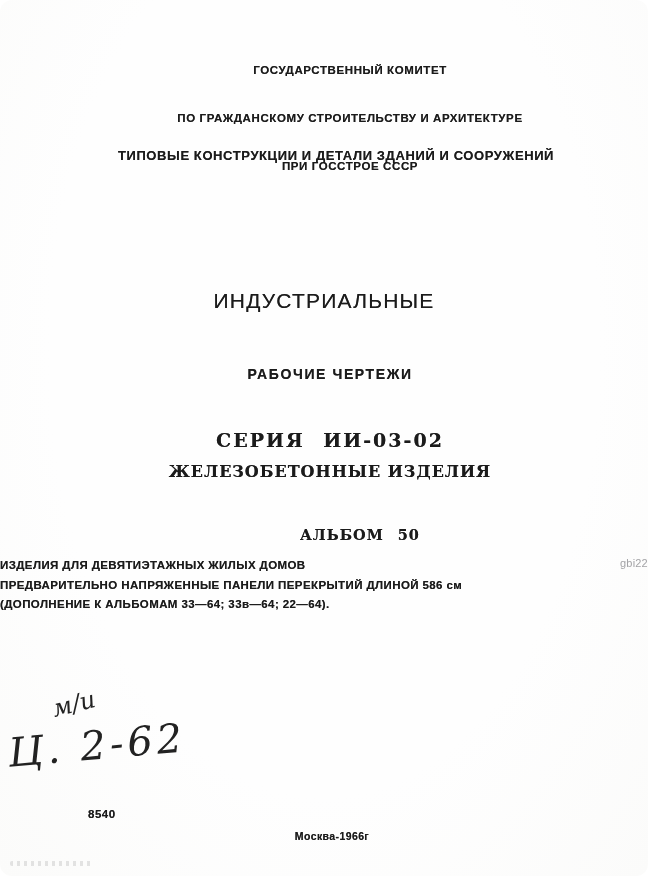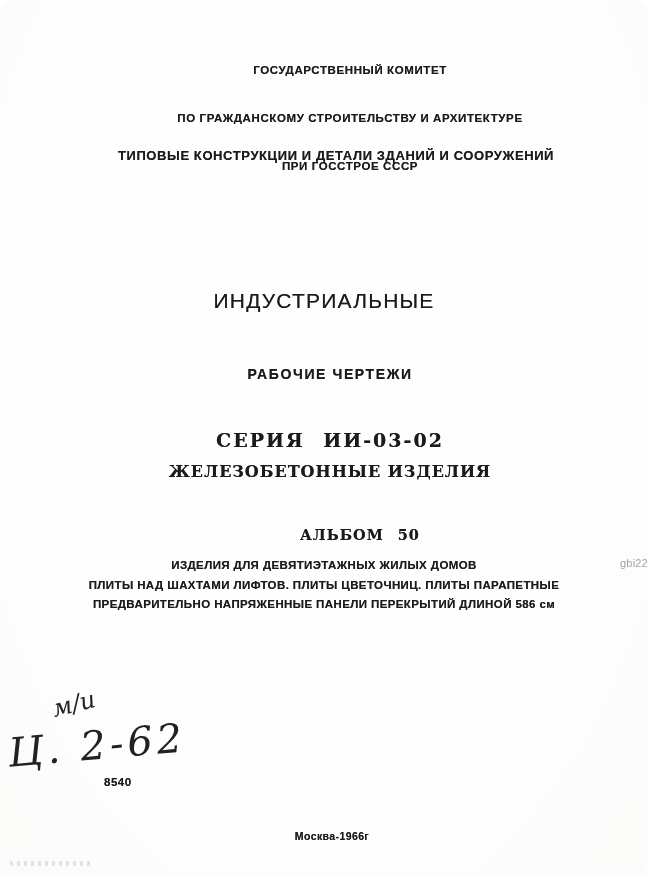--- a/index.html
+++ b/index.html
@@ -74,21 +74,21 @@
     font-size: 14.5px;
     font-weight: bold;
     letter-spacing: 1px;
     word-spacing: 8px;
     transform: translateX(36px);
   }
   .description {
     position: absolute;
     top: 556px;
     width: 100%;
-    text-align: center;
+    text-align: left;
     font-size: 11.5px;
     font-weight: bold;
     line-height: 19.5px;
     letter-spacing: 0.4px;
   }
   .description .desc-line { white-space: pre; }
   .handwriting-top {
     position: absolute;
     left: 52px;
     top: 690px;
@@ -107,25 +107,24 @@
     font-style: italic;
     font-size: 40px;
     color: #222;
     letter-spacing: 4px;
     transform: rotate(-5deg);
     white-space: pre;
   }
   .print-code {
     position: absolute;
     left: 88px;
-    top: 776px;
+    top: 808px;
     font-size: 11.5px;
     font-weight: bold;
     letter-spacing: 0.5px;
-    margin-left: 16px;
   }
   .imprint {
     top: 830px;
     font-size: 10.5px;
     font-weight: bold;
     letter-spacing: 0.4px;
     transform: translateX(8px);
   }
   .site-watermark {
     position: absolute;
@@ -168,22 +167,22 @@
   <div class="line ink subtitle">РАБОЧИЕ ЧЕРТЕЖИ</div>
 
   <div class="line ink series-line">СЕРИЯ ИИ-03-02</div>
 
   <div class="line ink material-line">ЖЕЛЕЗОБЕТОННЫЕ ИЗДЕЛИЯ</div>
 
   <div class="line ink album-line">АЛЬБОМ 50</div>
 
   <div class="description ink">
     <div class="desc-line">ИЗДЕЛИЯ ДЛЯ ДЕВЯТИЭТАЖНЫХ ЖИЛЫХ ДОМОВ</div>
-    <div class="desc-line">ПЛИТЫ НАД ШАХТАМИ ЛИФТОВ. ПЛИТЫ ЦВЕТОЧНИЦ. ПЛИТЫ ПАРАПЕТНЫЕ</div>
     <div class="desc-line">ПРЕДВАРИТЕЛЬНО НАПРЯЖЕННЫЕ ПАНЕЛИ ПЕРЕКРЫТИЙ ДЛИНОЙ 586 см</div>
+    <div class="desc-line">(ДОПОЛНЕНИЕ К АЛЬБОМАМ 33—64; 33в—64; 22—64).</div>
   </div>
 
   <div class="handwriting-top">м/и</div>
   <div class="handwriting-main">Ц. 2-62</div>
 
   <div class="print-code ink">8540</div>
 
   <div class="line ink imprint">Москва-1966г</div>
 
   <div class="site-watermark">gbi22.ru</div>

